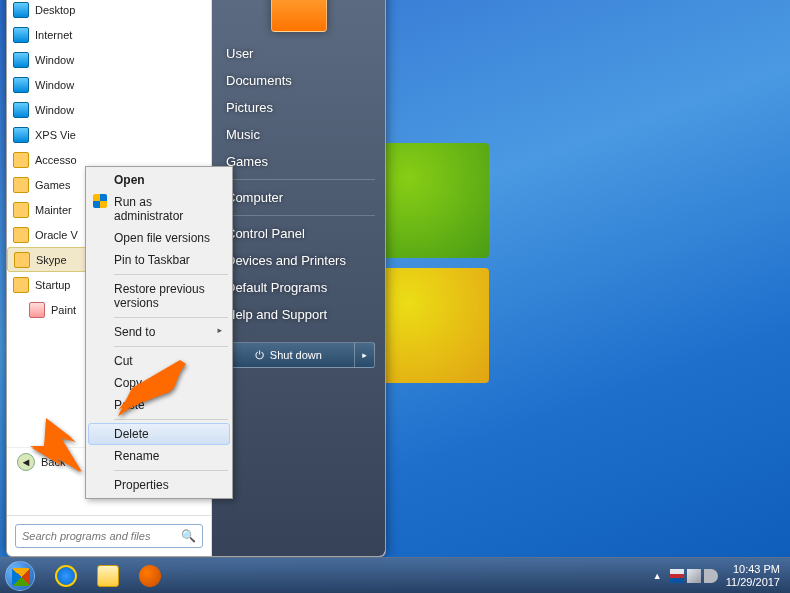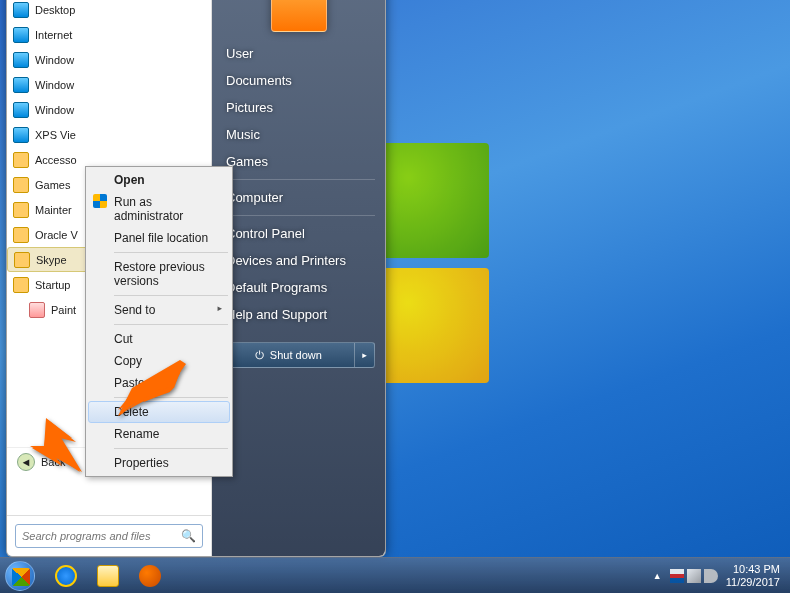--- a/index.html
+++ b/index.html
@@ -182,21 +182,22 @@
           <span>Shut down</span>
         </div>
         <div class="sm-shutdown-arrow">▸</div>
       </div>
     </div>
   </div>
 
   <div class="context-menu" id="ctx">
       <div class="ctx-item" style="font-weight: bold;">Open</div>
       <div class="ctx-item">Run as administrator<span class="shield-ico"></span></div>
-      <div class="ctx-item">Panel file location</div>
+      <div class="ctx-item">Open file versions</div>
+      <div class="ctx-item">Pin to Taskbar</div>
       <div class="ctx-sep"></div>
       <div class="ctx-item">Restore previous versions</div>
       <div class="ctx-sep"></div>
       <div class="ctx-item has-sub">Send to</div>
       <div class="ctx-sep"></div>
       <div class="ctx-item">Cut</div>
       <div class="ctx-item">Copy</div>
       <div class="ctx-item">Paste</div>
       <div class="ctx-sep"></div>
       <div class="ctx-item highlighted">Delete</div>

